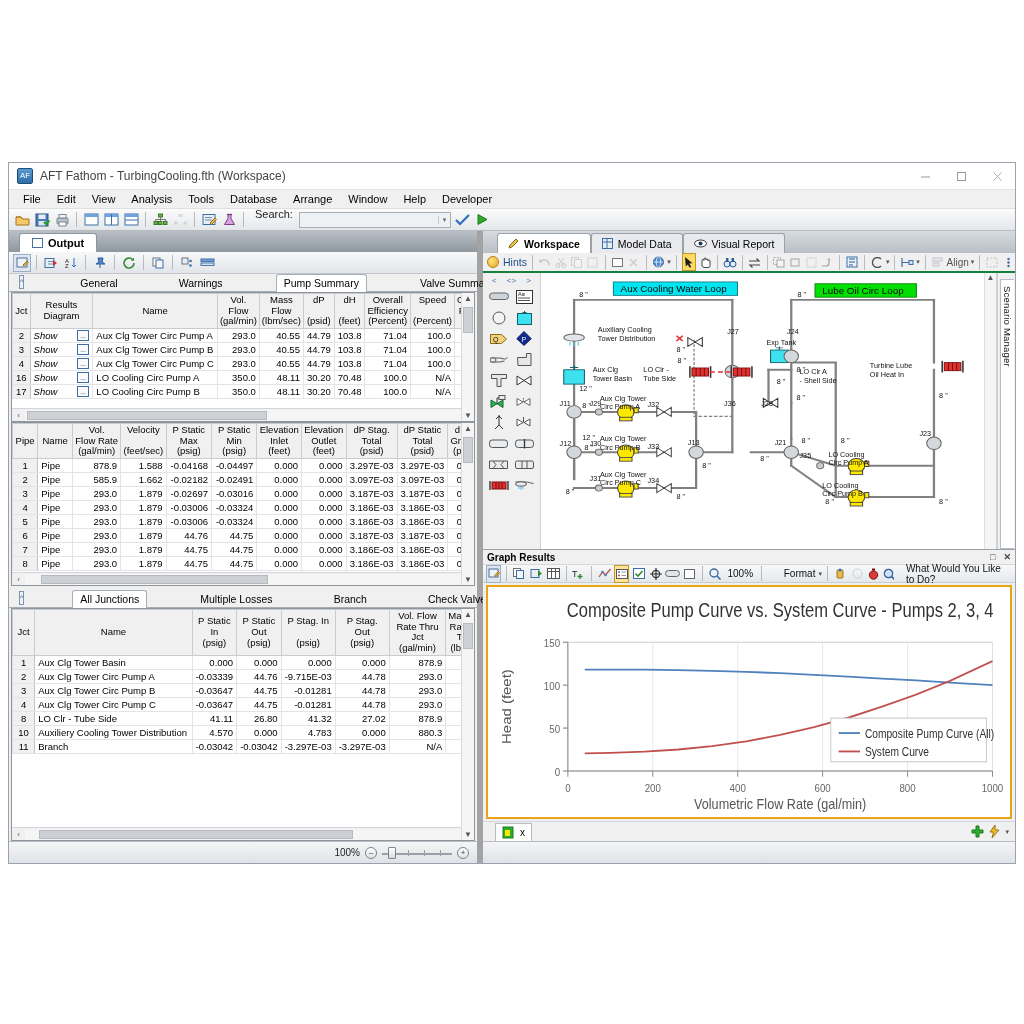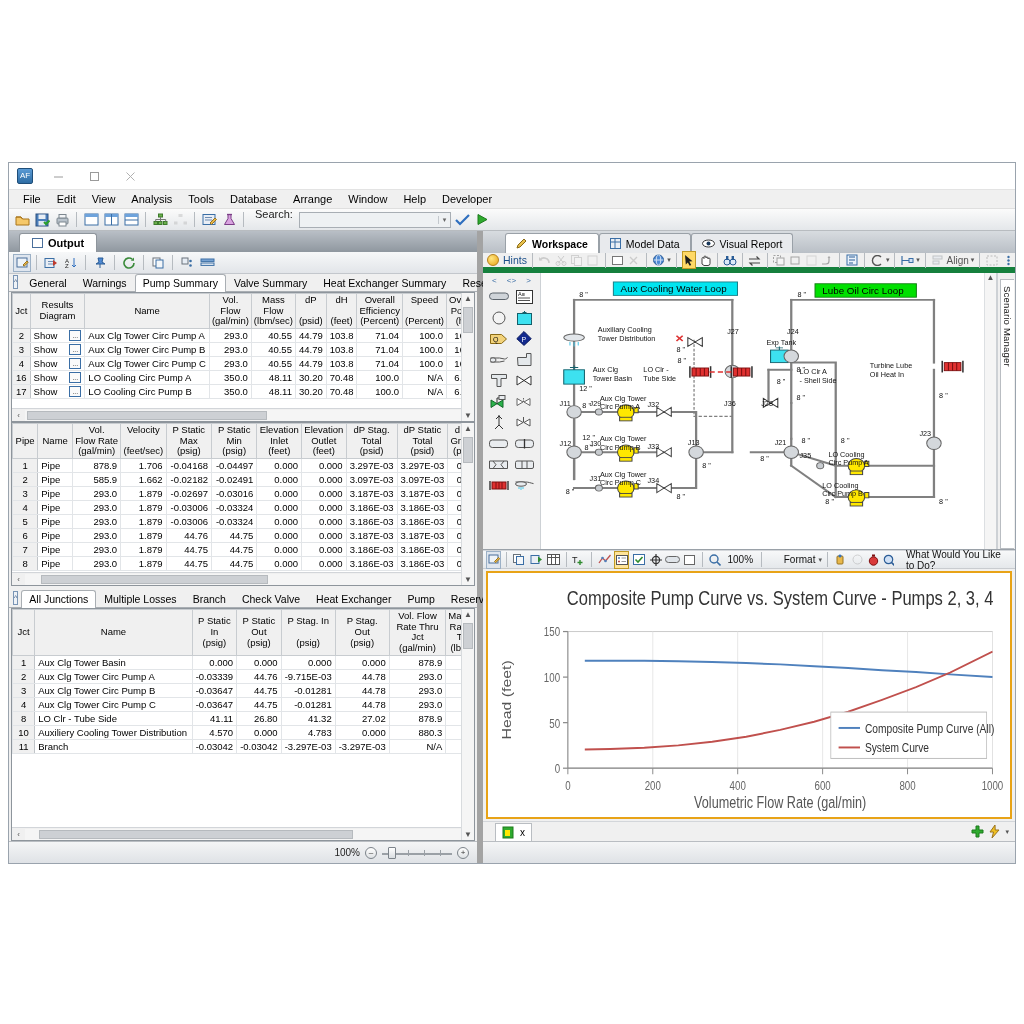--- a/index.html
+++ b/index.html
@@ -105,22 +105,23 @@
   .out-toolbar {
     height: 22px; flex: none;
     background: linear-gradient(#f7f8f9, #e2e5e9);
     border-bottom: 1px solid #c3c7cc;
     display: flex; align-items: center; padding-left: 4px; gap: 2px;
   }
 
   
   .tabstrip {
     height: 18px; flex: none; background: #f0f0f0;
-    display: flex; align-items: flex-end; padding-left: 2px;
+    display: flex; align-items: flex-end; padding-left: 8px;
     border-bottom: 1px solid #a9aeb3;
+    gap: 45px;
   }
   .tabstrip .updown {
     width: 14px; height: 14px; margin: 0 3px 2px 2px;
     border: 1px solid #7a95b5; background: #eef2f7;
     font-size: 7px; line-height: 12px; text-align: center; color: #33537a;
   }
   .tab {
     padding: 2px 7px 2px; font-size: 10.5px;
     border: 1px solid transparent; border-bottom: none;
     white-space: nowrap;
@@ -149,21 +150,21 @@
   }
   table.dg td {
     border: 1px solid #e2e5e8; padding: 1px 3px;
     white-space: nowrap; overflow: hidden; color: #000;
   }
   table.dg td.num { text-align: right; }
   table.dg td.idx {
     text-align: center; background: #f0f0f0;
     border-right: 1px solid #c0c4c8; color: #000;
   }
-  .showcell { display: flex; align-items: center; gap: 12px; }
+  .showcell { display: flex; align-items: center; gap: 20px; font-style: italic; }
   .showbtn {
     width: 12px; height: 11px; border: 1px solid #3a6ea5;
     background: #fafafa; font-size: 7px; line-height: 9px;
     text-align: center; color: #333;
   }
 
   .hscroll {
     height: 13px; background: #f0f0f0; border-top: 1px solid #d2d5d9;
     display: flex; align-items: center; flex: none;
   }
@@ -203,32 +204,32 @@
                    background: #9aa0a6; }
   .zslider .tick { position: absolute; top: 3px; width: 1px; height: 6px; background: #9aa0a6; }
   .zslider .knob { position: absolute; top: 0px; left: 6px; width: 8px; height: 12px;
                    background: linear-gradient(#ffffff,#d9dde1); border: 1px solid #7d848b;
                    border-radius: 1px; }
 
   
   .ws-tabrow {
     height: 22px; flex: none;
     background: linear-gradient(#d8dce0, #b9bfc6);
-    display: flex; align-items: flex-end; padding-left: 22px;
+    display: flex; align-items: flex-end; padding-left: 14px;
   }
   .ws-tab {
     height: 20px; display: flex; align-items: center; gap: 5px;
     padding: 0 10px; font-size: 10.5px;
     border: 1px solid #9aa1a8; border-bottom: none;
     border-radius: 3px 3px 0 0; background: #e8eaed;
   }
   .ws-tab.active { background: #fff; font-weight: bold; }
   .ws-toolbar {
     height: 20px; flex: none; background: #f0f0f0;
-    border-bottom: 6px solid #15803d;
+    border-bottom: 2px solid #15803d;
     display: flex; align-items: center; padding-left: 4px; gap: 2px;
   }
   .hints { display: flex; align-items: center; gap: 4px; font-size: 10.5px; color: #1b4f8a; }
   .bulb { width: 12px; height: 12px; border-radius: 50%;
           background: radial-gradient(circle at 35% 35%, #ffe680, #e8a317);
           border: 1px solid #b5801a; }
 
   .ws-canvas-row { flex: 1; display: flex; min-height: 0; }
   .palette {
     width: 58px; flex: none; background: #f0f0f0;
@@ -301,20 +302,21 @@
     border-top: 1px solid #b9bdc2;
   }
 </style>
 </head>
 <body>
 
 <div id="app">
 
   <div class="titlebar">
     <div class="app-icon">AF</div>
+    <div class="title-text">AFT Fathom - TurbingCooling.fth (Workspace)</div>
     <div class="wbtns">
       <div class="wbtn">
         <svg width="11" height="11">
             <line x1="1" y1="6" x2="10" y2="6" stroke="#9a9a9a" stroke-width="1"></line>
           </svg>
       </div>
       <div class="wbtn">
         <svg width="11" height="11">
             <rect x="1.5" y="1.5" width="8" height="8" fill="none" stroke="#9a9a9a" stroke-width="1"></rect>
           </svg>
@@ -655,21 +657,21 @@
                   <th style="width: 49px;">dP Stag.<br>Total<br>(psid)</th>
                   <th style="width: 49px;">dP Static<br>Total<br>(psid)</th>
                   <th style="width: 22px;">dP<br>Grav<br>(psi</th>
                 </tr>
               </thead>
               <tbody>
                 <tr>
                   <td class="idx">1</td>
                   <td>Pipe</td>
                   <td class="num">878.9</td>
-                  <td class="num">1.706</td>
+                  <td class="num">1.588</td>
                   <td class="num">-0.04168</td>
                   <td class="num">-0.04497</td>
                   <td class="num">0.000</td>
                   <td class="num">0.000</td>
                   <td class="num">3.297E-03</td>
                   <td class="num">3.297E-03</td>
                   <td class="num">0.0</td>
                 </tr>
                 <tr>
                   <td class="idx">2</td>
@@ -1416,20 +1418,27 @@
           </svg>
           <div class="vsb">▲</div>
         </div>
 
         <div class="sm-rail">
           <div class="sm-tab">Scenario Manager</div>
         </div>
       </div>
 
       <div class="gr-panel" style="height:292px">
+        <div class="gr-titlebar">
+          <span>Graph Results</span>
+          <span class="sp">
+            <span>□</span>
+            <span>✕</span>
+          </span>
+        </div>
 
         <div class="gr-toolbar">
           <div class="tb-ico" style="background:#dfe6ef;border:1px solid #9bb0c6">
             <svg width="12" height="11">
                 <rect x="1" y="1" width="9" height="8" fill="#eef3f8" stroke="#4a6f9b"></rect>
                 <path d="M6.5 7.5l4-4 1.2 1.2-4 4z" fill="#e8b84b" stroke="#9a7420"></path>
               </svg>
           </div>
           <div class="tb-sep"></div>
           <div class="tb-ico">

